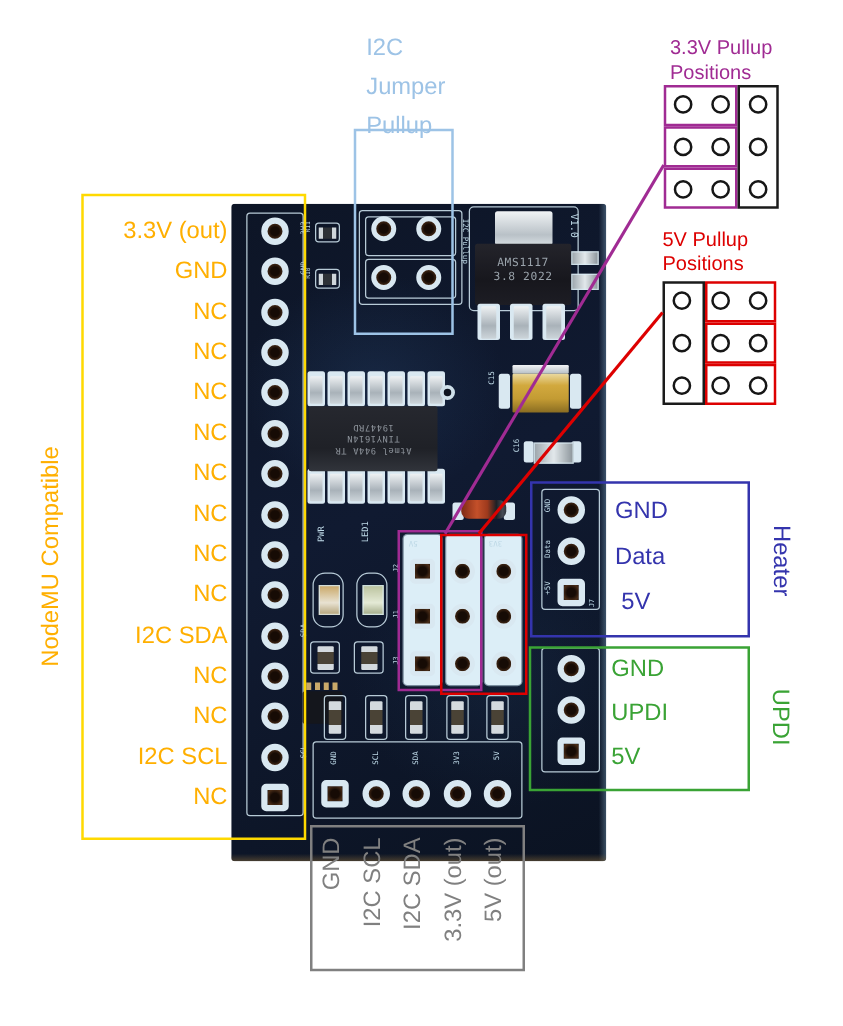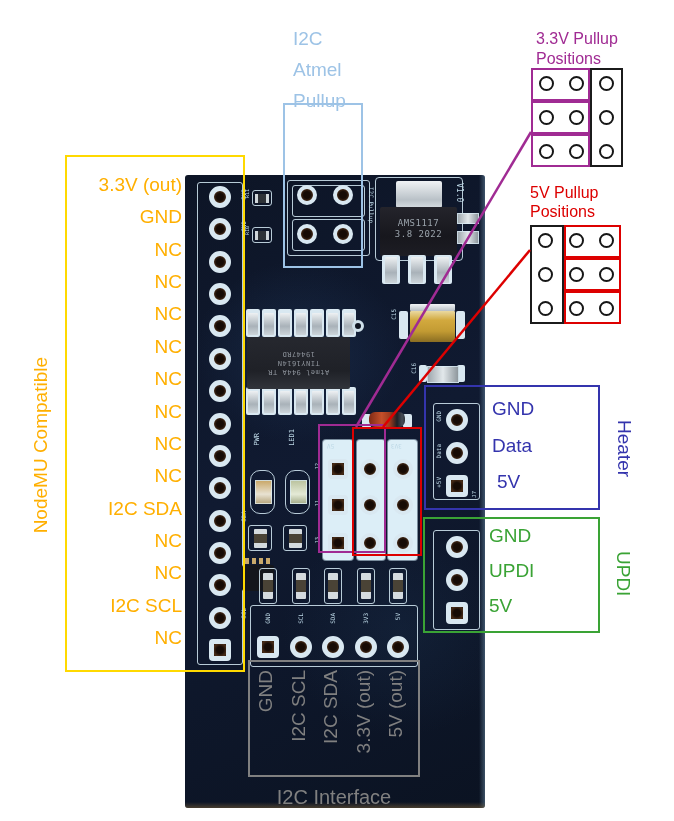--- a/index.html
+++ b/index.html
@@ -9,26 +9,26 @@
   .annbox{position:absolute;box-sizing:border-box;z-index:30;background:transparent;}
   .gcirc{position:absolute;box-sizing:border-box;width:15px;height:15px;border:2px solid #161616;
          border-radius:50%;background:#fff;z-index:35;}
   svg.lines{position:absolute;left:0;top:0;z-index:40;pointer-events:none;}
 
   .vup{writing-mode:vertical-rl;transform:rotate(180deg);}
   .vdown{writing-mode:vertical-rl;}
   .flip{transform:rotate(180deg);}
 
   
-  #board{position:absolute;left:185px;top:163px;width:300px;height:633px;z-index:10;
+  #board{position:absolute;left:185px;top:163px;width:300px;height:526px;z-index:10;
     background:
       radial-gradient(150px 130px at 38% 28%, rgba(45,80,125,.28), transparent 70%),
       radial-gradient(170px 150px at 72% 72%, rgba(35,65,100,.22), transparent 70%),
       linear-gradient(155deg,#0d1526 0%,#101a31 45%,#0b1322 100%);
-    border-radius:3px;overflow:hidden;margin-top:12px;}
+    border-radius:3px;overflow:hidden;}
   .edge-r{position:absolute;right:0;top:0;width:6px;height:100%;background:linear-gradient(90deg,transparent,rgba(150,195,225,.35));}
   .edge-b{position:absolute;left:0;bottom:0;width:100%;height:6px;background:linear-gradient(180deg,transparent,rgba(120,95,55,.55));}
   .silkbox{position:absolute;box-sizing:border-box;border:1.5px solid rgba(214,235,246,.85);border-radius:3px;}
   .silk{position:absolute;color:#bdd8e6;font-family:"DejaVu Sans Mono",monospace;white-space:nowrap;line-height:1;}
   .hole{position:absolute;box-sizing:border-box;width:22px;height:22px;border-radius:50%;border:5px solid #d9e8f1;
         background:radial-gradient(circle at 50% 50%, #160b05 40%, #4a2d18 78%, #2a1a0e 100%);}
   .hole.h20{width:20px;height:20px;border-width:4.5px;}
   .hole.sq{border-radius:4px;}
   .pinpad{position:absolute;background:#d9e8f1;border-radius:2px;}
   .pin{position:absolute;background:linear-gradient(180deg,#eef1f3,#a9b2b9 60%,#cdd5da);border-radius:1px;}
@@ -319,21 +319,21 @@
       <div class="lbl" style="left: 70px; top: 431.88px; width: 112px; text-align: right; font-size: 19px; color: rgb(255, 175, 0); height: 24px; line-height: 24px;">NC</div>
       <div class="lbl" style="left: 70px; top: 464.24px; width: 112px; text-align: right; font-size: 19px; color: rgb(255, 175, 0); height: 24px; line-height: 24px;">NC</div>
       <div class="lbl" style="left: 70px; top: 496.6px; width: 112px; text-align: right; font-size: 19px; color: rgb(255, 175, 0); height: 24px; line-height: 24px;">I2C SDA</div>
       <div class="lbl" style="left: 70px; top: 528.96px; width: 112px; text-align: right; font-size: 19px; color: rgb(255, 175, 0); height: 24px; line-height: 24px;">NC</div>
       <div class="lbl" style="left: 70px; top: 561.32px; width: 112px; text-align: right; font-size: 19px; color: rgb(255, 175, 0); height: 24px; line-height: 24px;">NC</div>
       <div class="lbl" style="left: 70px; top: 593.68px; width: 112px; text-align: right; font-size: 19px; color: rgb(255, 175, 0); height: 24px; line-height: 24px;">I2C SCL</div>
       <div class="lbl" style="left: 70px; top: 626.04px; width: 112px; text-align: right; font-size: 19px; color: rgb(255, 175, 0); height: 24px; line-height: 24px;">NC</div>
     </div>
 
   <div class="lbl" style="left:293px;top:28px;font-size:19px;color:#9DC3E6;">I2C</div>
-  <div class="lbl" style="left:293px;top:59px;font-size:19px;color:#9DC3E6;">Atmel</div>
+  <div class="lbl" style="left:293px;top:59px;font-size:19px;color:#9DC3E6;">Jumper</div>
   <div class="lbl" style="left:293px;top:90px;font-size:19px;color:#9DC3E6;">Pullup</div>
 
   <div class="lbl" style="left:536px;top:30px;font-size:16px;color:#A02B93;">3.3V Pullup</div>
   <div class="lbl" style="left:536px;top:50px;font-size:16px;color:#A02B93;">Positions</div>
 
   <div class="lbl" style="left:530px;top:184px;font-size:16px;color:#DD0000;">5V Pullup</div>
   <div class="lbl" style="left:530px;top:203px;font-size:16px;color:#DD0000;">Positions</div>
 
   <div id="heater-pin-labels">
       <div class="lbl" style="left: 492px; top: 398px; font-size: 19px; color: rgb(52, 52, 173);">GND</div>
@@ -349,14 +349,13 @@
     </div>
   <div class="lbl vdown" style="left:612px;top:551px;font-size:19px;color:#3AA335;">UPDI</div>
 
   <div id="i2c-pin-labels">
       <div class="lbl vup" style="left: 255px; top: 670px; font-size: 19px; color: rgb(128, 128, 128);">GND</div>
       <div class="lbl vup" style="left: 288px; top: 670px; font-size: 19px; color: rgb(128, 128, 128);">I2C SCL</div>
       <div class="lbl vup" style="left: 320px; top: 670px; font-size: 19px; color: rgb(128, 128, 128);">I2C SDA</div>
       <div class="lbl vup" style="left: 353px; top: 670px; font-size: 19px; color: rgb(128, 128, 128);">3.3V (out)</div>
       <div class="lbl vup" style="left: 385px; top: 670px; font-size: 19px; color: rgb(128, 128, 128);">5V (out)</div>
     </div>
-  <div class="lbl" style="left:248px;top:786px;width:172px;text-align:center;font-size:20px;color:#808080;">I2C Interface</div>
 </div>
 
 </body></html>

